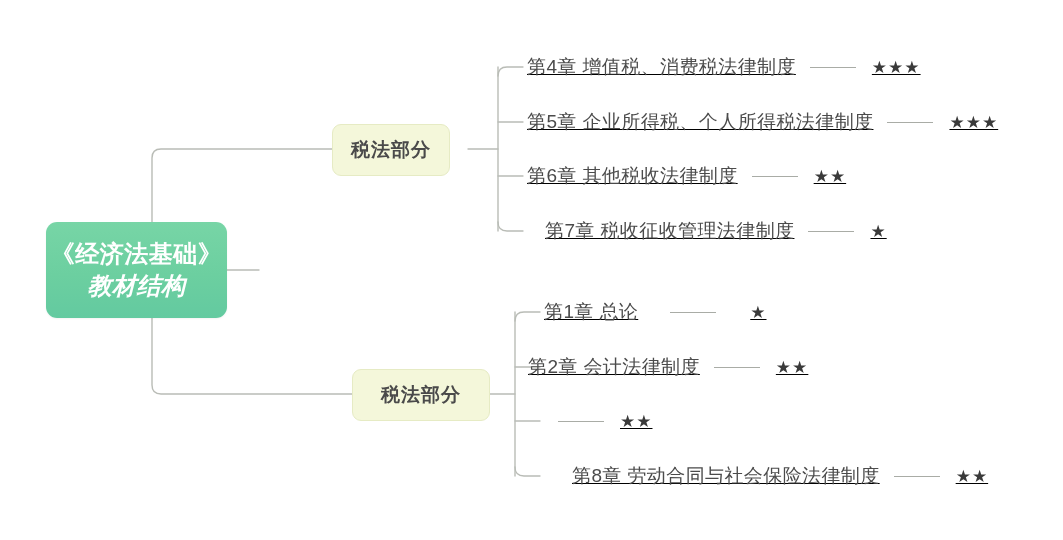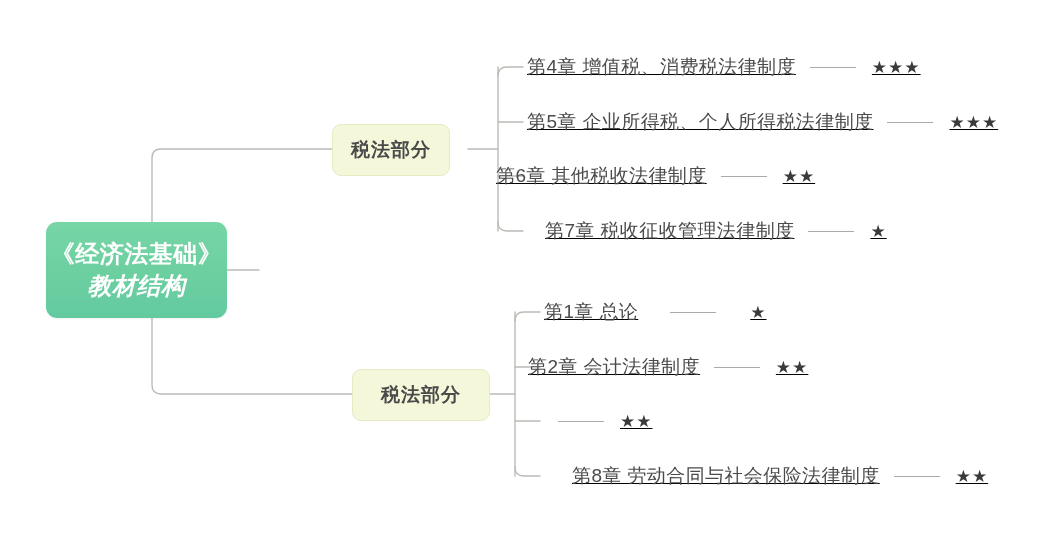--- a/index.html
+++ b/index.html
@@ -174,21 +174,21 @@
   <div class="leaf" style="left:527px; top:53px;">
     <span class="leaf-label">第4章 增值税、消费税法律制度</span>
     <span class="leaf-dash"></span>
     <span class="leaf-stars">★★★</span>
   </div>
   <div class="leaf" style="left:527px; top:108px;">
     <span class="leaf-label">第5章 企业所得税、个人所得税法律制度</span>
     <span class="leaf-dash"></span>
     <span class="leaf-stars">★★★</span>
   </div>
-  <div class="leaf" style="left:496px; top:162px;">
+  <div class="leaf" style="left:527px; top:162px;">
     <span class="leaf-label">第6章 其他税收法律制度</span>
     <span class="leaf-dash"></span>
     <span class="leaf-stars">★★</span>
   </div>
   <div class="leaf" style="left:545px; top:217px;">
     <span class="leaf-label">第7章 税收征收管理法律制度</span>
     <span class="leaf-dash"></span>
     <span class="leaf-stars">★</span>
   </div>
 

